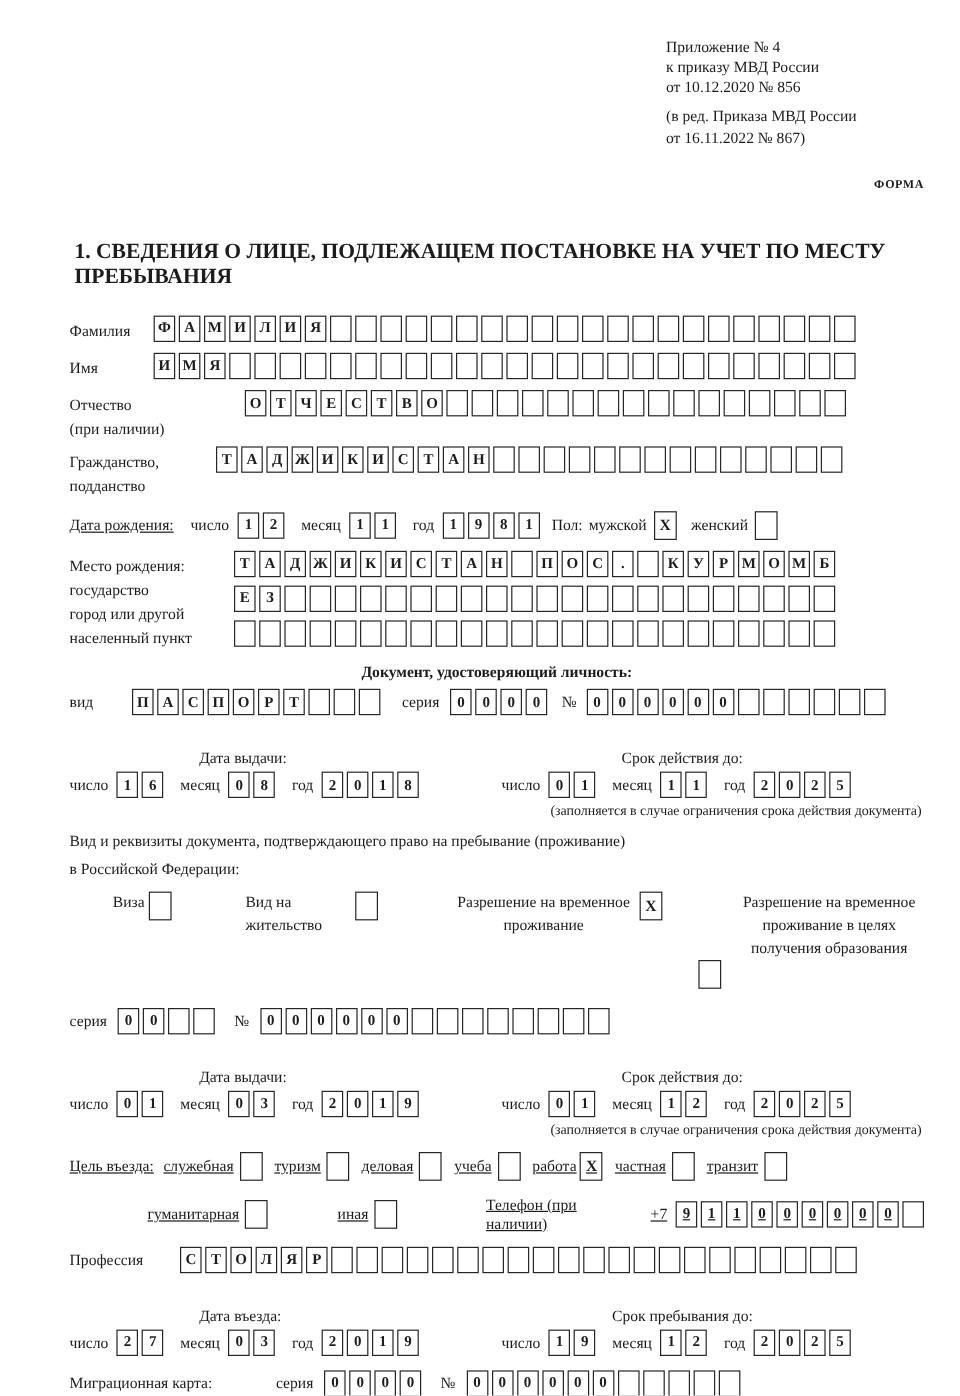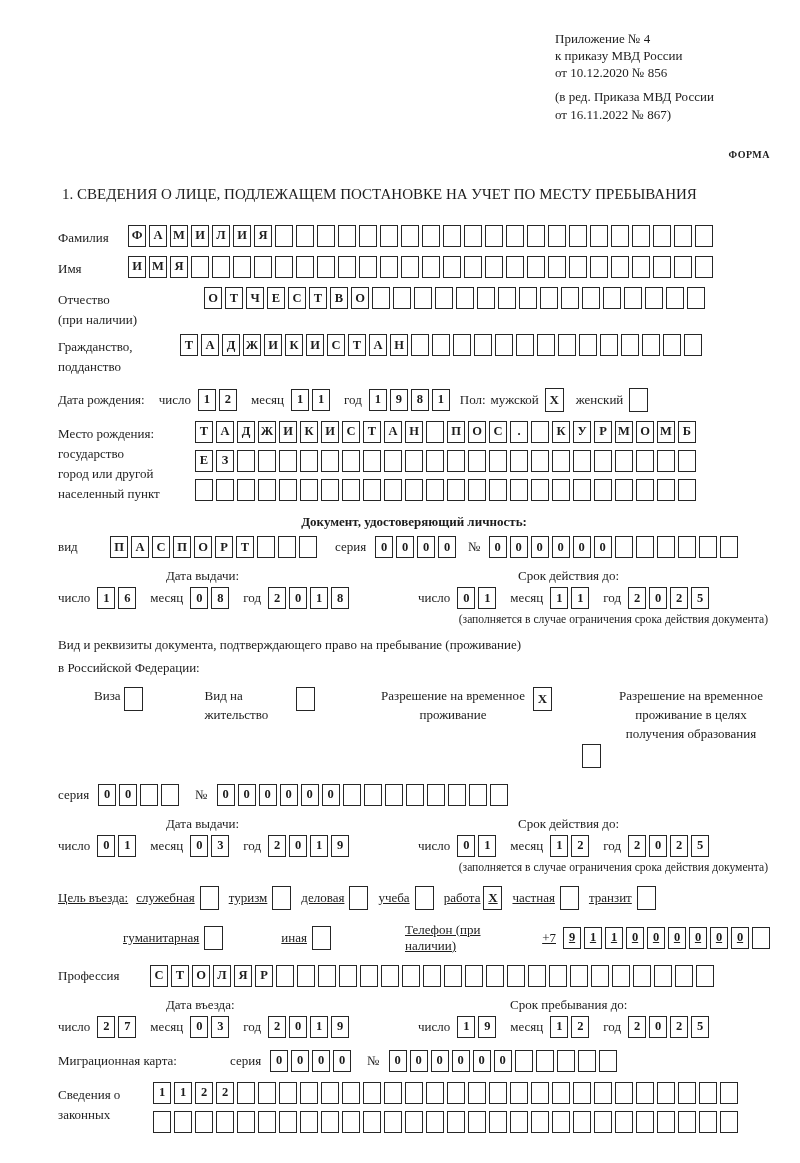--- a/index.html
+++ b/index.html
@@ -5,35 +5,35 @@
   html,body{margin:0;padding:0;background:#fff;}
   body{width:800px;height:1163px;font-family:"Liberation Serif","DejaVu Serif",serif;color:#1c1c1c;}
   .page{padding:30px 30px 0 58px;box-sizing:border-box;width:800px;}
   
   .appendix{margin-left:auto;width:215px;font-size:13px;line-height:1.32;}
   .appendix .grp2{margin-top:7px;}
   .forma{text-align:right;font-weight:700;font-size:10px;margin-top:26px;letter-spacing:.5px;}
   
   .title{font-weight:700;font-size:14.5px;text-align:center;margin-top:20px;line-height:1.55;}
   .uline{display:inline-block;width:58px;border-bottom:2px solid #3a3a3a;margin-left:10px;height:11px;}
-  .sec1{font-weight:400;font-size:15px;margin-top:26px;margin-left:4px;}
+  .sec1{font-weight:700;font-size:18px;margin-top:39px;margin-left:4px;}
   
   .frow{display:flex;align-items:flex-start;margin-top:8px;}
   .flbl{flex:none;font-size:13px;line-height:1.55;padding-top:3px;}
   .w70{width:70px;} .w146{width:146px;} .w122{width:122px;} .w137{width:137px;} .w95{width:95px;}
   .boxes{display:inline-flex;gap:3px;flex:none;}
   .box{display:inline-flex;width:16px;height:20px;border:1.5px solid #262626;align-items:center;justify-content:center;font-weight:700;font-size:12.5px;flex:none;background:#fff;}
   .boxcol{display:flex;flex-direction:column;gap:7px;}
   .cbx{display:inline-flex;width:17px;height:22px;border:1.5px solid #262626;align-items:center;justify-content:center;font-weight:700;font-size:13px;flex:none;margin-left:6px;background:#fff;}
   .lbl{font-size:13px;}
   
   .dategroup{display:inline-flex;align-items:center;}
   .dategroup .dlab{font-size:13px;margin:0 7px 0 14px;}
   .dategroup .dlab:first-child{margin-left:0;}
-  .dheads{display:flex;font-size:13px;margin-top:10px;}
+  .dheads{display:flex;font-size:13px;margin-top:28px;}
   .dh1{width:360px;box-sizing:border-box;padding-left:108px;flex:none;}
   .drow{display:flex;margin-top:3px;}
   .drow .dategroup:first-child{width:360px;flex:none;}
   .note{font-size:11.6px;text-align:right;margin-top:4px;margin-right:2px;}
   .center-bold{text-align:center;font-weight:700;font-size:13px;margin-top:10px;}
   .plain{font-size:13px;margin-top:9px;line-height:1.5;}
   
   .opts{display:flex;margin-top:10px;align-items:flex-start;}
   .opt{display:flex;align-items:flex-start;font-size:13px;}
   .opt .olbl{line-height:1.45;margin-left:36px;}
@@ -199,21 +199,21 @@
         <span class="box"></span>
         <span class="box"></span>
         <span class="box"></span>
         <span class="box"></span>
         <span class="box"></span>
         <span class="box"></span>
       </div>
   </div>
 
   <div class="frow" style="margin-top:10px;align-items:center;">
-    <span class="lbl" style="margin-right:14px;">Дата рождения:</span>
+    <span class="lbl" style="margin-right:14px;text-decoration:underline;">Дата рождения:</span>
     <span class="dategroup">
         <span class="dlab">число</span>
         <span class="boxes">
           <span class="box">1</span>
           <span class="box">2</span>
         </span>
         <span class="dlab">месяц</span>
         <span class="boxes">
           <span class="box">1</span>
           <span class="box">1</span>

